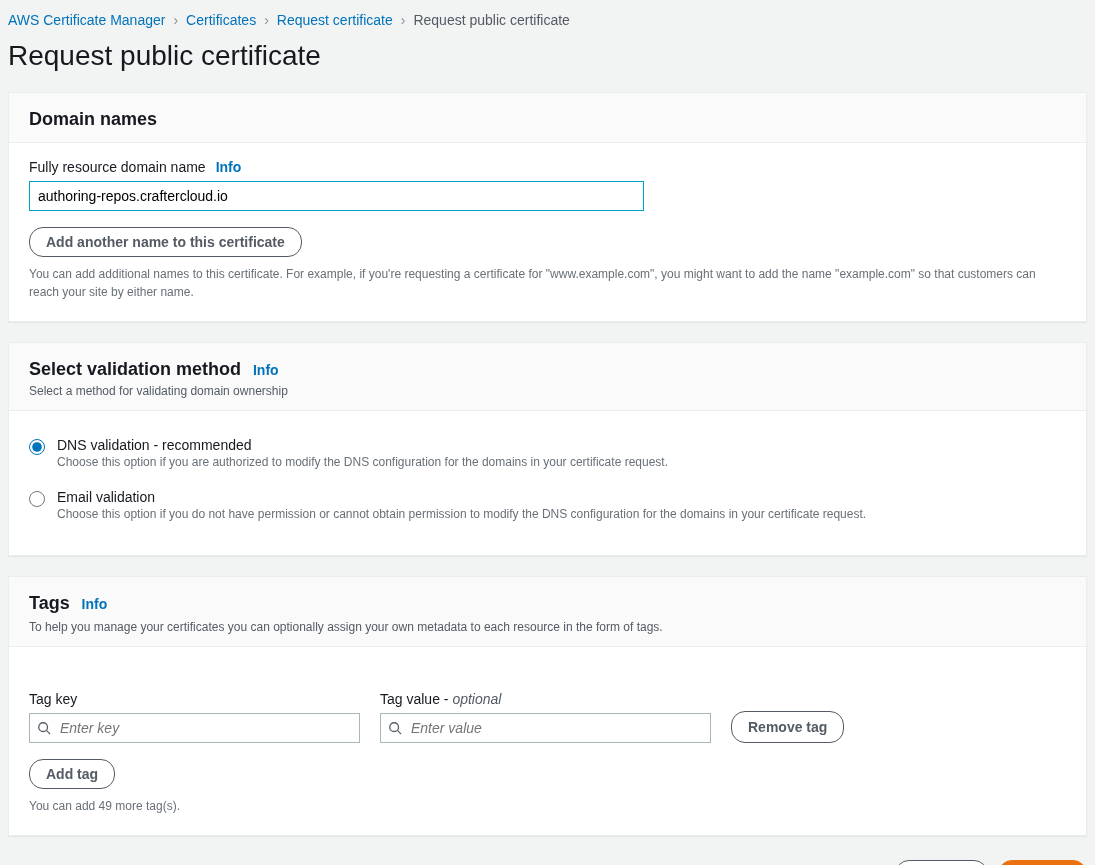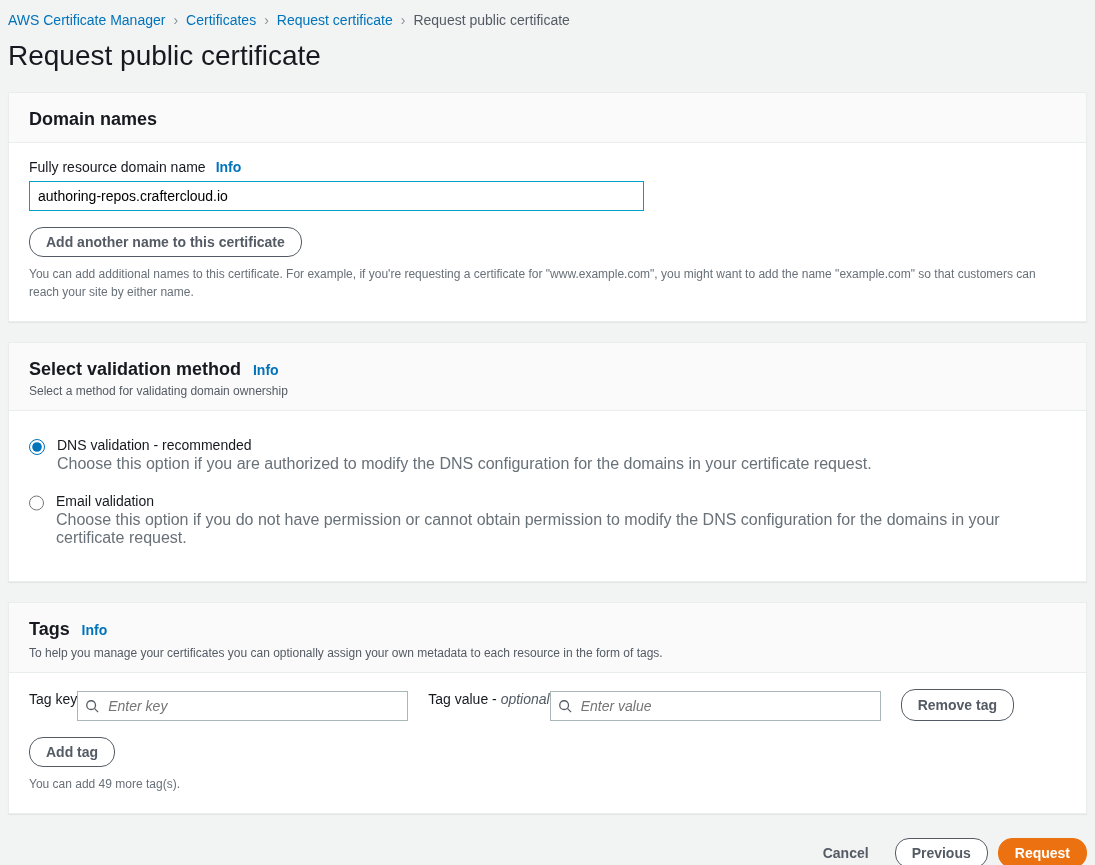--- a/index.html
+++ b/index.html
@@ -121,29 +121,29 @@
   width: 16px; height: 16px;
   margin-top: 2px;
   accent-color: #0073bb;
 }
 .radio-option .opt-title {
   font-size: 14px;
   color: #16191f;
 }
 .radio-option .opt-desc {
   color: #687078;
-  font-size: 16px;
+  font-size: 12px;
   margin-top: 2px;
 }
 .tag-row {
   display: flex;
   gap: 20px;
   align-items: flex-end;
 }
-.tag-col { display: flex; flex-direction: row; }
+.tag-col { display: flex; flex-direction: column; margin-top: 28px; }
 .tag-col label {
   font-size: 14px;
   margin-bottom: 6px;
 }
 .tag-col .optional { font-style: italic; color: #545b64; }
 .input-wrap {
   position: relative;
   width: 331px;
 }
 .input-wrap svg {

